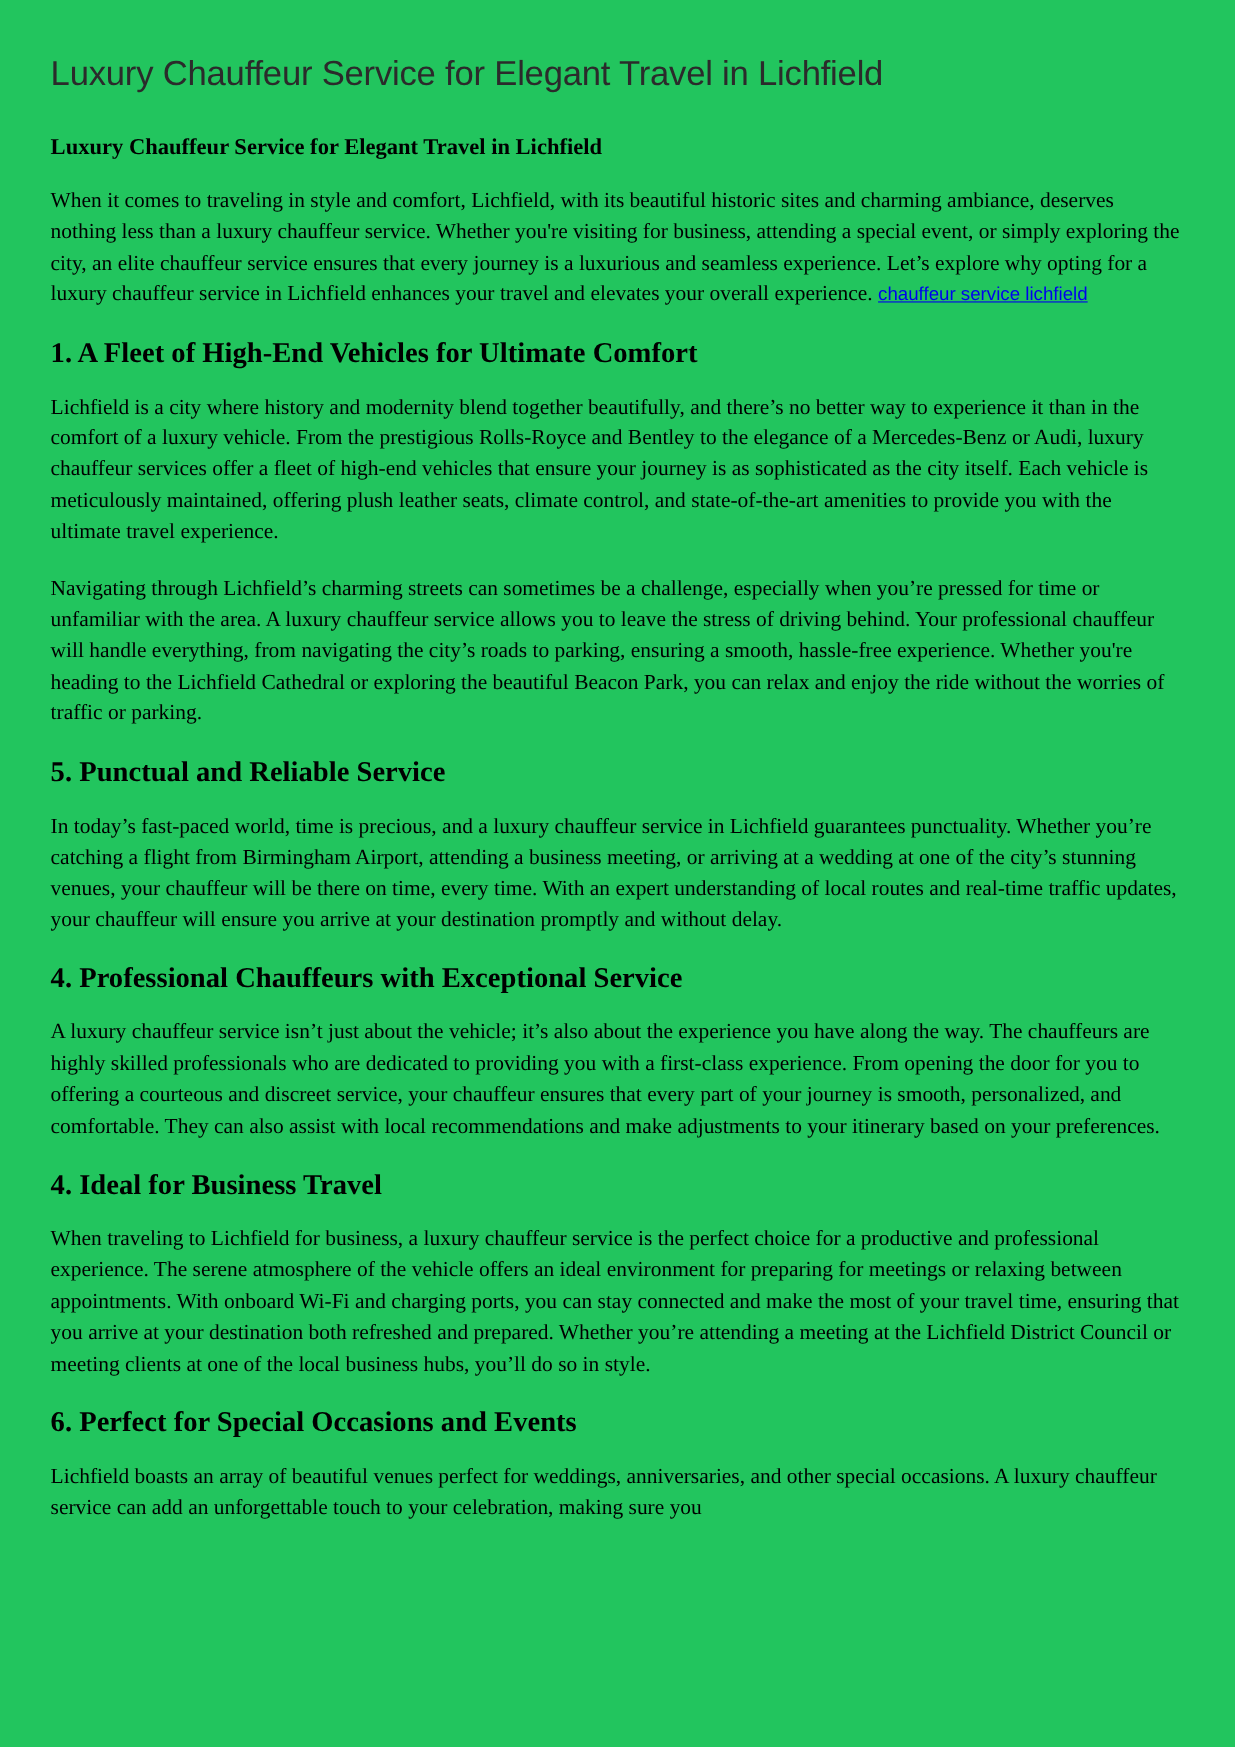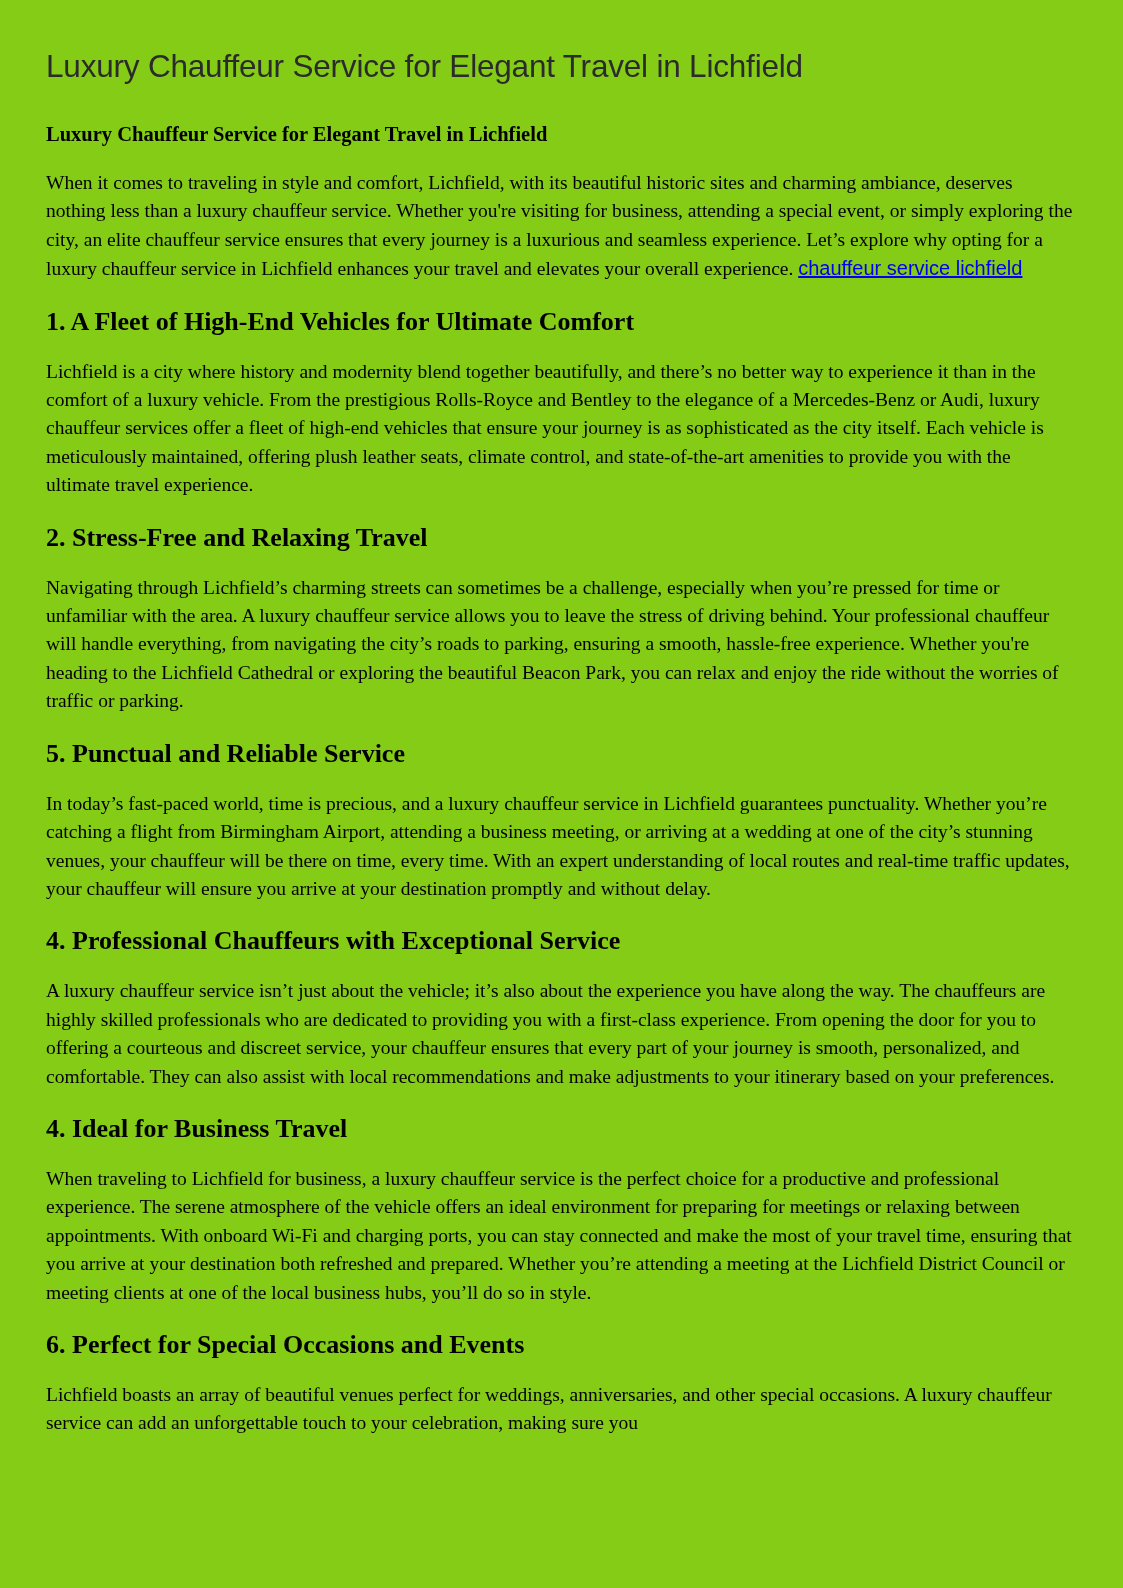--- a/index.html
+++ b/index.html
@@ -6,21 +6,21 @@
   html, body {
     width: 1123px;
     height: 1588px;
     background: #ffffff;
     overflow: hidden;
   }
   .page {
     width: 1123px;
     height: 1588px;
     padding: 48px 46px 0 46px;
-    background: #84cc16;
+    background: #22c55e;
   }
   .doc-title {
     font-family: "Liberation Sans", sans-serif;
     font-weight: 300;
     font-size: 31.5px;
     letter-spacing: -0.2px;
     color: #2b2b2b;
     margin-bottom: 38px;
   }
   .article {
@@ -42,21 +42,21 @@
   }
   .section-heading {
     font-family: "Liberation Serif", serif;
     font-size: 26px;
     font-weight: bold;
     color: #000000;
     margin: 7px 0 21px 0;
   }
   .inline-link {
     font-family: "Liberation Sans", sans-serif;
-    font-size: 20px;
+    font-size: 17px;
     color: #0000EE;
     text-decoration: underline;
     cursor: pointer;
   }
 </style>
 </head>
 <body>
 
 <div class="page">
 
@@ -67,21 +67,20 @@
     <h2 class="article-heading">Luxury Chauffeur Service for Elegant Travel in Lichfield</h2>
 
     <p><span>When it comes to traveling in style and comfort, Lichfield, with its beautiful historic sites and charming ambiance, deserves nothing less than a luxury chauffeur service. Whether you're visiting for business, attending a special event, or simply exploring the city, an elite chauffeur service ensures that every journey is a luxurious and seamless experience. Let’s explore why opting for a luxury chauffeur service in Lichfield enhances your travel and elevates your overall experience. </span><a class="inline-link" href="#">chauffeur service lichfield</a></p>
 
     <div class="section">
       <h3 class="section-heading">1. A Fleet of High-End Vehicles for Ultimate Comfort</h3>
       <p>Lichfield is a city where history and modernity blend together beautifully, and there’s no better way to experience it than in the comfort of a luxury vehicle. From the prestigious Rolls-Royce and Bentley to the elegance of a Mercedes-Benz or Audi, luxury chauffeur services offer a fleet of high-end vehicles that ensure your journey is as sophisticated as the city itself. Each vehicle is meticulously maintained, offering plush leather seats, climate control, and state-of-the-art amenities to provide you with the ultimate travel experience.</p>
     </div>
 
     <div class="section">
-      <h3 class="section-heading">2. Stress-Free and Relaxing Travel</h3>
       <p>Navigating through Lichfield’s charming streets can sometimes be a challenge, especially when you’re pressed for time or unfamiliar with the area. A luxury chauffeur service allows you to leave the stress of driving behind. Your professional chauffeur will handle everything, from navigating the city’s roads to parking, ensuring a smooth, hassle-free experience. Whether you're heading to the Lichfield Cathedral or exploring the beautiful Beacon Park, you can relax and enjoy the ride without the worries of traffic or parking.</p>
     </div>
 
     <div class="section">
       <h3 class="section-heading">5. Punctual and Reliable Service</h3>
       <p>In today’s fast-paced world, time is precious, and a luxury chauffeur service in Lichfield guarantees punctuality. Whether you’re catching a flight from Birmingham Airport, attending a business meeting, or arriving at a wedding at one of the city’s stunning venues, your chauffeur will be there on time, every time. With an expert understanding of local routes and real-time traffic updates, your chauffeur will ensure you arrive at your destination promptly and without delay.</p>
     </div>
 
     <div class="section">
       <h3 class="section-heading">4. Professional Chauffeurs with Exceptional Service</h3>

